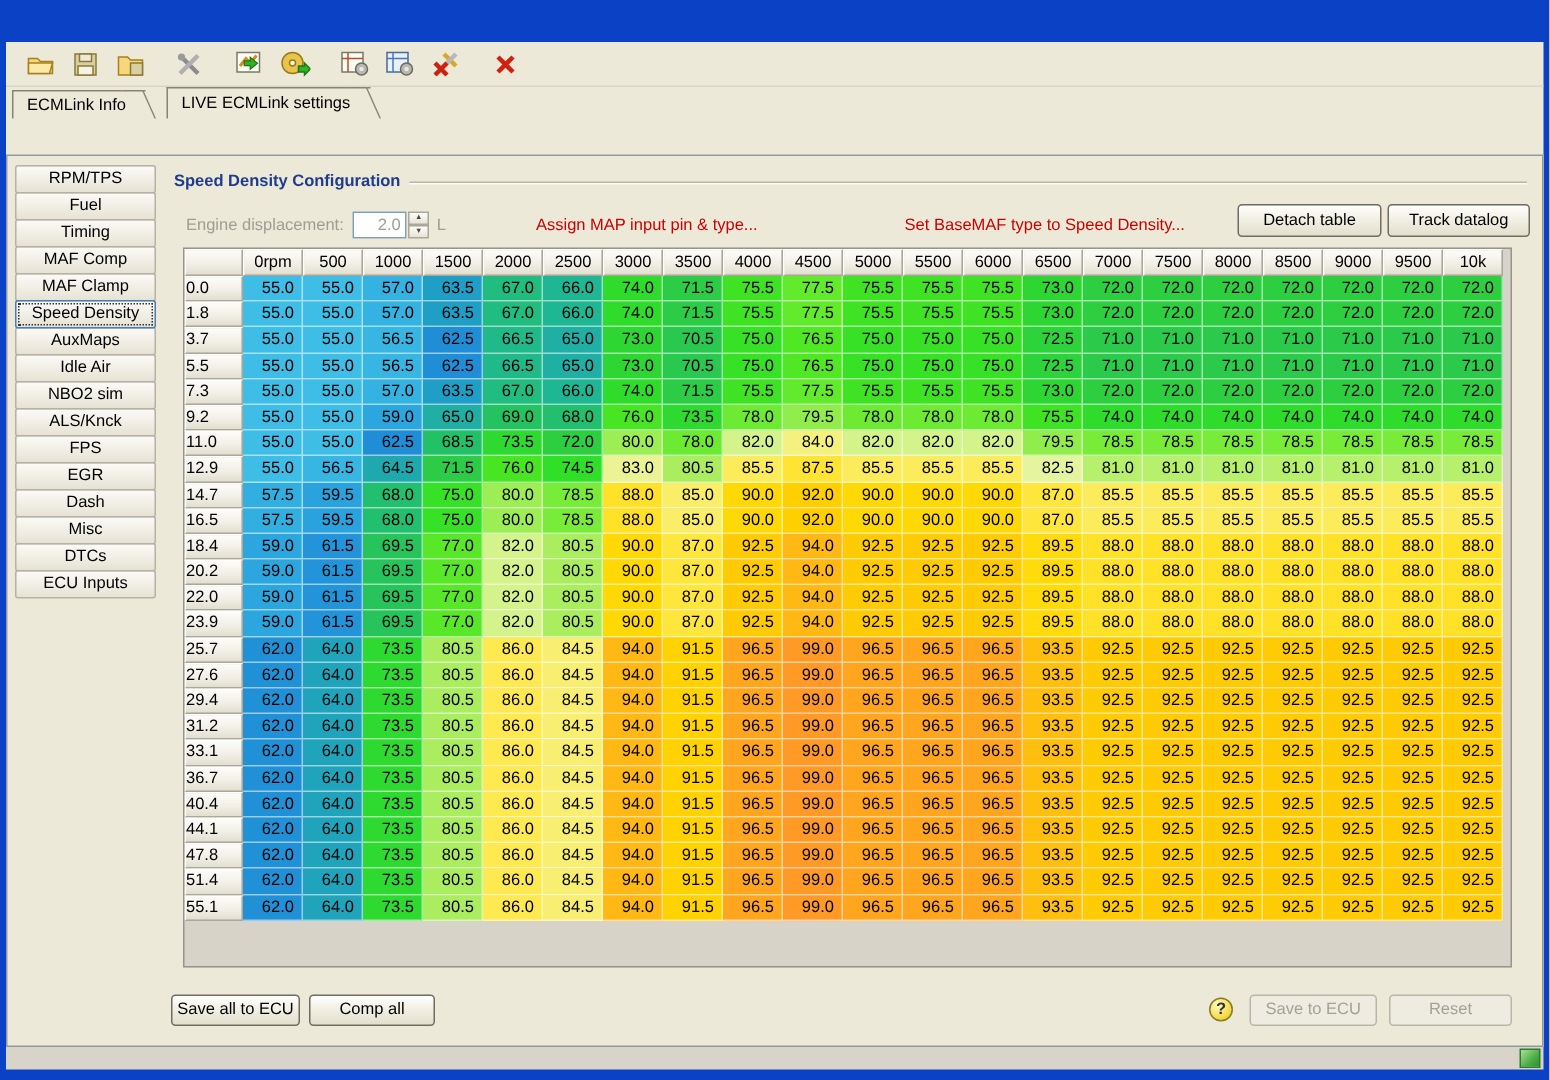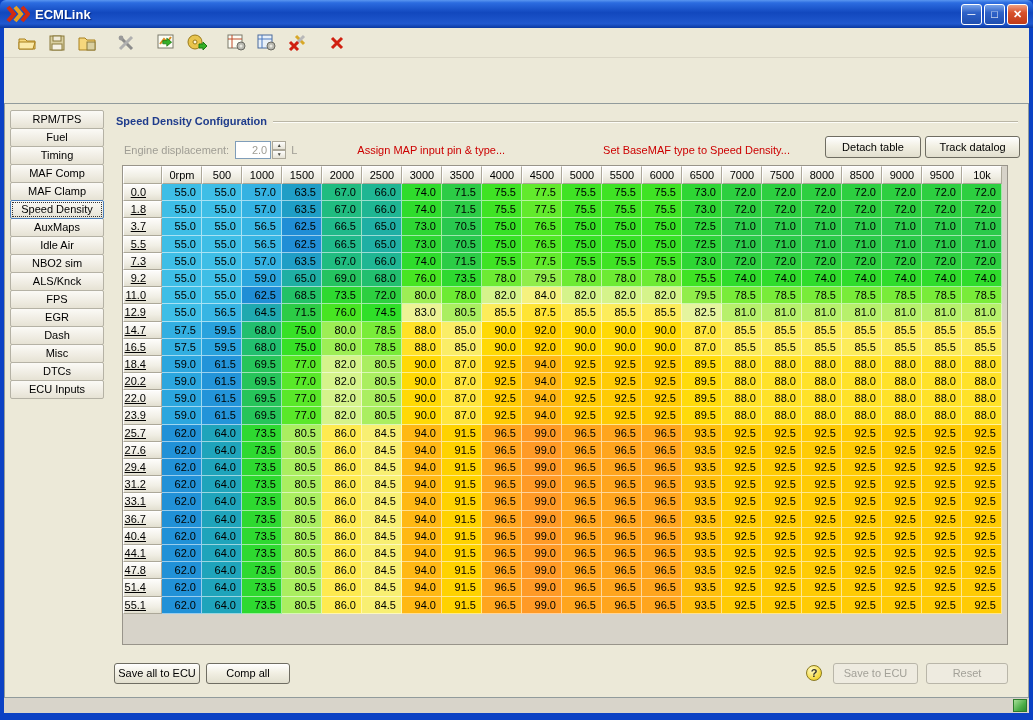--- a/index.html
+++ b/index.html
@@ -79,21 +79,21 @@
   .table-panel { position:absolute; top:57px; left:14px; width:886px; height:480px;
     background:#D7D3C9; border:1px solid #98948A; overflow:hidden; }
   .trow { display:flex; height:17.2px; }
   .trow.thead { height:18px; }
   .hcell { background:linear-gradient(#FDFCFA,#F0EEE4 60%,#E2DFD0); border:1px solid #fff;
     border-right-color:#ACA899; border-bottom-color:#ACA899;
     text-align:center; line-height:16px; flex:0 0 40px; overflow:hidden; }
   .hcell.corner { flex:0 0 39px; }
   .rhead { flex:0 0 39px; background:linear-gradient(#FDFCFA,#F0EEE4 60%,#E2DFD0);
     border:1px solid #fff; border-right-color:#ACA899; border-bottom-color:#ACA899;
-    text-align:right; padding-right:15px; line-height:15px;text-decoration:underline; }
+    text-align:left; padding-right:15px; line-height:15px; }
   .dcell { flex:0 0 40px; text-align:right; padding-right:5px; line-height:16px; color:#000;
     border-right:1px solid rgba(255,255,255,.55); border-bottom:1px solid rgba(255,255,255,.55); overflow:hidden; }
 
   
   .btn-save-all { position:absolute; top:555px; left:6px;  width:86px; height:21px; line-height:19px; }
   .btn-reset-all{ position:absolute; top:555px; left:98px; width:84px; height:21px; line-height:19px; }
   .help-icon { position:absolute; top:557px; right:200px; width:16px; height:16px; border-radius:50%;
     background:radial-gradient(circle at 35% 30%,#FFFBC8,#F4D83A 70%,#D8B820); border:1px solid #8A7A20;
     color:#333; font-weight:bold; text-align:center; line-height:15px; font-size:11px; }
   .xp-btn.disabled { color:#A3A198; border-color:#B9B6A9; background:#EEEBE0; }
@@ -103,33 +103,20 @@
   
   .statusbar { position:absolute; left:4px; right:4px; bottom:7px; height:15px; background:#D8D4CA; }
   .grip { position:absolute; right:2px; top:1px; width:14px; height:13px;
     background:linear-gradient(135deg,#A8E098,#4CAE48 60%,#2F8C30); border:1px solid #2C7C2C; }
 </style>
 </head>
 <body>
 
 <div class="window">
 
-  <div class="titlebar">
-    <svg class="app-logo" viewBox="0 0 24 18">
-      <path d="M2 2 L8 9 L2 16" stroke="#D22A10" stroke-width="4" fill="none"></path>
-      <path d="M9 2 L15 9 L9 16" stroke="#E8A020" stroke-width="4" fill="none"></path>
-      <path d="M16 2 L22 9 L16 16" stroke="#D22A10" stroke-width="4" fill="none"></path>
-    </svg>
-    <span class="title-text">ECMLink</span>
-    <span class="win-btns">
-      <span class="win-btn">─</span>
-      <span class="win-btn">□</span>
-      <span class="win-btn close">✕</span>
-    </span>
-  </div>
 
   <div class="app-body">
 
 
     <div class="toolbar">
       <span class="tool-btn">
         <svg width="19" height="16" viewBox="0 0 19 16">
             <path d="M1 4 h6 l2 2 h8 v8 h-16 z" fill="#F6D77C" stroke="#A8801E"></path>
             <path d="M1 7 h13 l3 0 -2 7 h-14 z" fill="#FBE9A8" stroke="#A8801E"></path>
           </svg>
@@ -191,20 +178,24 @@
             <path d="M2 8 L10 16 M10 8 L2 16" stroke="#D02010" stroke-width="3"></path>
           </svg>
       </span>
       <span class="tool-btn spaced">
         <svg width="14" height="14" viewBox="0 0 14 14">
             <path d="M2 2 L12 12 M12 2 L2 12" stroke="#D02010" stroke-width="3"></path>
           </svg>
       </span>
     </div>
 
+    <div class="tabbar">
+      <span class="tab">ECMLink Info</span>
+      <span class="tab active">LIVE ECMLink settings</span>
+    </div>
 
     <div class="page">
 
       <div class="sidebar">
         <div class="side-btn">RPM/TPS</div>
         <div class="side-btn">Fuel</div>
         <div class="side-btn">Timing</div>
         <div class="side-btn">MAF Comp</div>
         <div class="side-btn">MAF Clamp</div>
         <div class="side-btn active">Speed Density</div>

